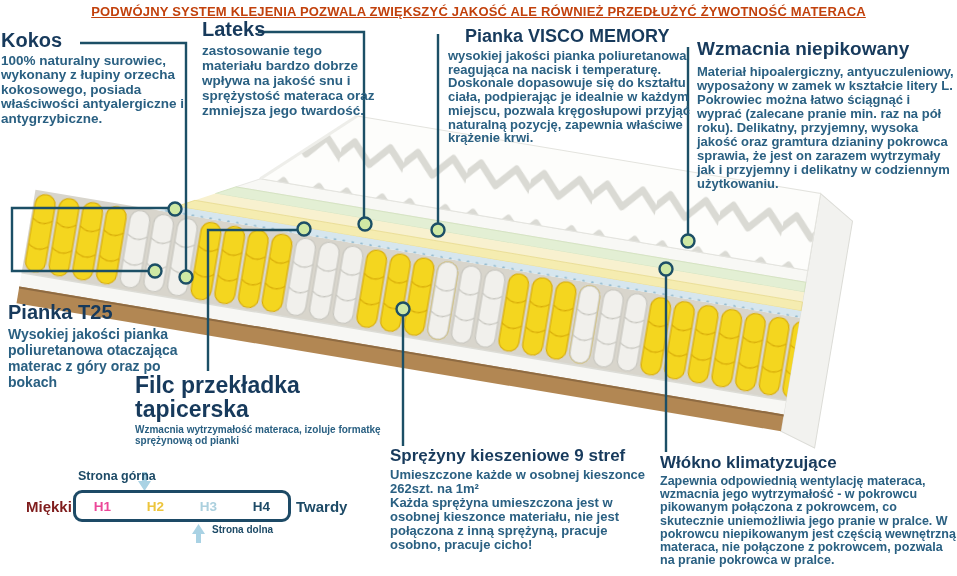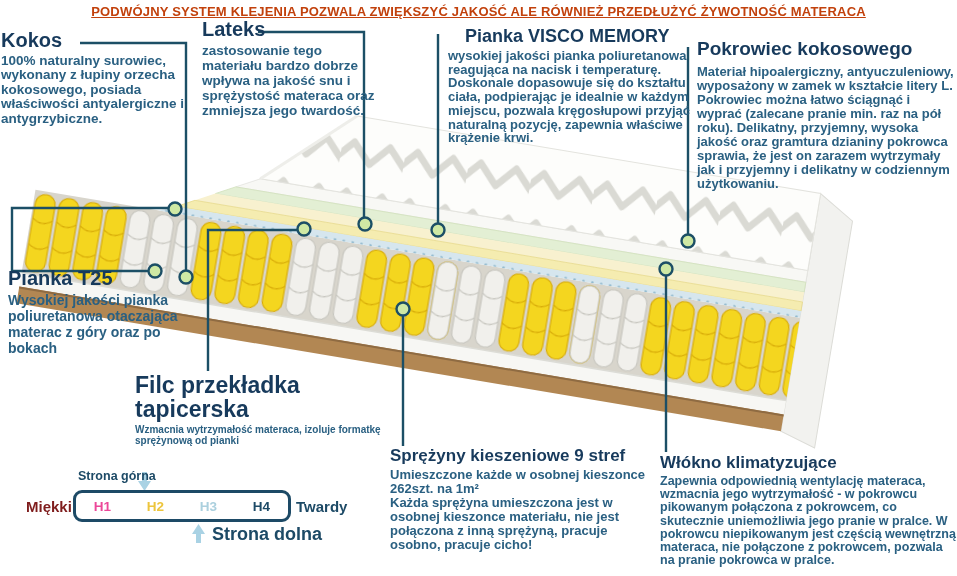--- a/index.html
+++ b/index.html
@@ -19,35 +19,35 @@
   .b-lateks{left:202px;top:19px;width:176px;}
   .b-lateks .sec-title{font-size:20px;}
   .b-lateks .sec-body{font-size:13.5px;line-height:1.11;}
   .b-visco{left:448px;top:27px;width:244px;}
   .b-visco .sec-title{font-size:18px;margin-left:17px;}
   .b-visco .sec-body{font-size:13px;line-height:1.06;}
   .b-pokrowiec{left:697px;top:39px;width:260px;}
   .b-pokrowiec .sec-title{font-size:19px;margin-bottom:6px;}
   .b-pokrowiec .sec-body{font-size:13px;line-height:1.08;}
   .b-t25{left:8px;top:268px;width:178px;}
-  .b-t25 .sec-title{font-size:20px;}
+  .b-t25 .sec-title{font-size:20px;margin-top:34px;}
   .b-t25 .sec-body{font-size:14px;line-height:1.15;}
   .b-filc{left:135px;top:373px;width:260px;}
   .b-filc .sec-title{font-size:23px;}
   .b-filc .sec-body{font-size:10px;line-height:1.1;}
   .b-sprezyny{left:390px;top:447px;width:268px;}
   .b-sprezyny .sec-title{font-size:17px;}
   .b-sprezyny .sec-body{font-size:13px;line-height:1.08;}
   .b-sprezyny .sec-body + .sec-body{margin-top:0;}
   .b-wlokno{left:660px;top:454px;width:300px;}
   .b-wlokno .sec-title{font-size:17px;}
   .b-wlokno .sec-body{font-size:12.5px;line-height:1.06;}
   
   .scale-top{left:78px;top:469px;font-size:12.5px;font-weight:bold;color:#1d4a66;}
-  .scale-bottom{left:212px;top:524px;font-size:18px;font-weight:bold;color:#1d4a66;}
+  .scale-bottom{left:212px;top:524px;font-size:10px;font-weight:bold;color:#1d4a66;}
   .soft{left:26px;top:498px;font-size:15px;font-weight:bold;color:#7f1d1d;}
   .hard{left:296px;top:498px;font-size:15px;font-weight:bold;color:#1d4a66;}
   .hbox{position:absolute;z-index:2;left:73px;top:490px;width:212px;height:26px;
         border:3px solid #1d4a66;border-radius:9px;background:#fff;
         display:flex;align-items:center;justify-content:space-around;}
   .hbox span{font-size:13.5px;font-weight:bold;}
 </style>
 </head>
 <body>
 
@@ -144,21 +144,21 @@
     <p class="sec-title">Lateks</p>
     <p class="sec-body">zastosowanie tego materiału bardzo dobrze wpływa na jakość snu i sprężystość materaca oraz zmniejsza jego twardość.</p>
   </div>
 
   <div class="txt b-visco">
     <p class="sec-title">Pianka VISCO MEMORY</p>
     <p class="sec-body">wysokiej jakości pianka poliuretanowa reagująca na nacisk i temperaturę. Doskonale dopasowuje się do kształtu ciała, podpierając je idealnie w każdym miejscu, pozwala kręgosłupowi przyjąć naturalną pozycję, zapewnia właściwe krążenie krwi.</p>
   </div>
 
   <div class="txt b-pokrowiec">
-    <p class="sec-title">Pokrowiec kokosowego</p>
+    <p class="sec-title">Wzmacnia niepikowany</p>
     <p class="sec-body">Materiał hipoalergiczny, antyuczuleniowy, wyposażony w zamek w kształcie litery L. Pokrowiec można łatwo ściągnąć i wyprać (zalecane pranie min. raz na pół roku). Delikatny, przyjemny, wysoka jakość oraz gramtura dzianiny pokrowca sprawia, że jest on zarazem wytrzymały jak i przyjemny i delikatny w codziennym użytkowaniu.</p>
   </div>
 
   <div class="txt b-t25">
     <p class="sec-title">Pianka T25</p>
     <p class="sec-body">Wysokiej jakości pianka poliuretanowa otaczająca materac z góry oraz po bokach</p>
   </div>
 
   <div class="txt b-filc">
     <p class="sec-title">Filc przekładka tapicerska</p>

